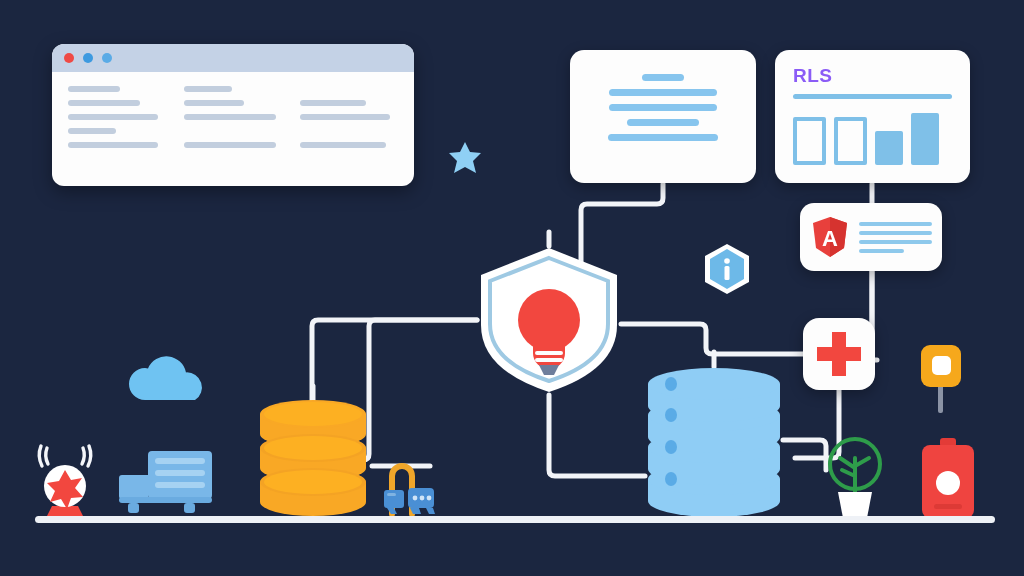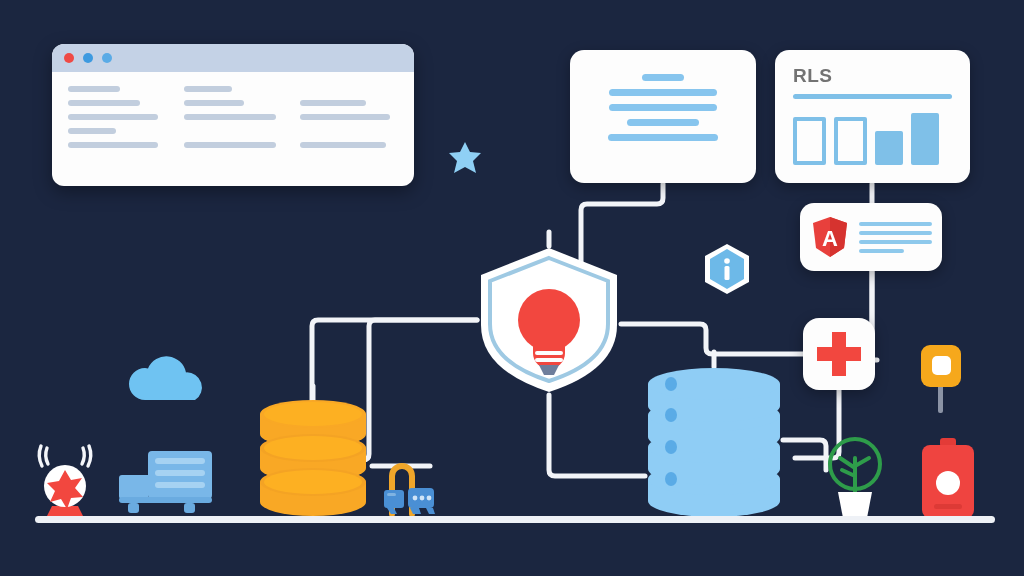--- a/index.html
+++ b/index.html
@@ -19,21 +19,21 @@
   #browser .col{flex:1;display:flex;flex-direction:column;gap:8px;}
   #browser .ln{height:6px;border-radius:3px;background:#c2cede;}
 
   
   #cardmid{left:570px;top:50px;width:186px;height:133px;}
   #cardmid .stack{padding:24px 16px 0 16px;display:flex;flex-direction:column;align-items:center;gap:8px;}
   #cardmid .ln{height:7px;border-radius:4px;background:#87c5ee;}
 
   
   #cardrls{left:775px;top:50px;width:195px;height:133px;padding:16px 18px;box-sizing:border-box;}
-  #cardrls .ttl{color:#737373;font-weight:bold;font-size:19px;letter-spacing:.5px;line-height:1;}
+  #cardrls .ttl{color:#8b5cf6;font-weight:bold;font-size:19px;letter-spacing:.5px;line-height:1;}
   #cardrls .rule{height:5px;border-radius:3px;background:#7fc0e8;margin-top:9px;}
   #cardrls .bars{display:flex;align-items:flex-end;gap:8px;margin-top:14px;height:52px;}
   #cardrls .bx{width:33px;border:4px solid #7fc0e8;border-radius:2px;box-sizing:border-box;height:48px;}
   #cardrls .fl{width:28px;background:#7fc0e8;border-radius:2px;}
 
   
   #cardang{left:800px;top:203px;width:142px;height:68px;display:flex;align-items:center;padding:0 10px;box-sizing:border-box;gap:9px;}
   #cardang .ang{width:40px;height:44px;position:relative;}
   #cardang .lns{flex:1;display:flex;flex-direction:column;gap:5px;}
   #cardang .ln{height:4px;border-radius:2px;background:#8ec9ec;}

